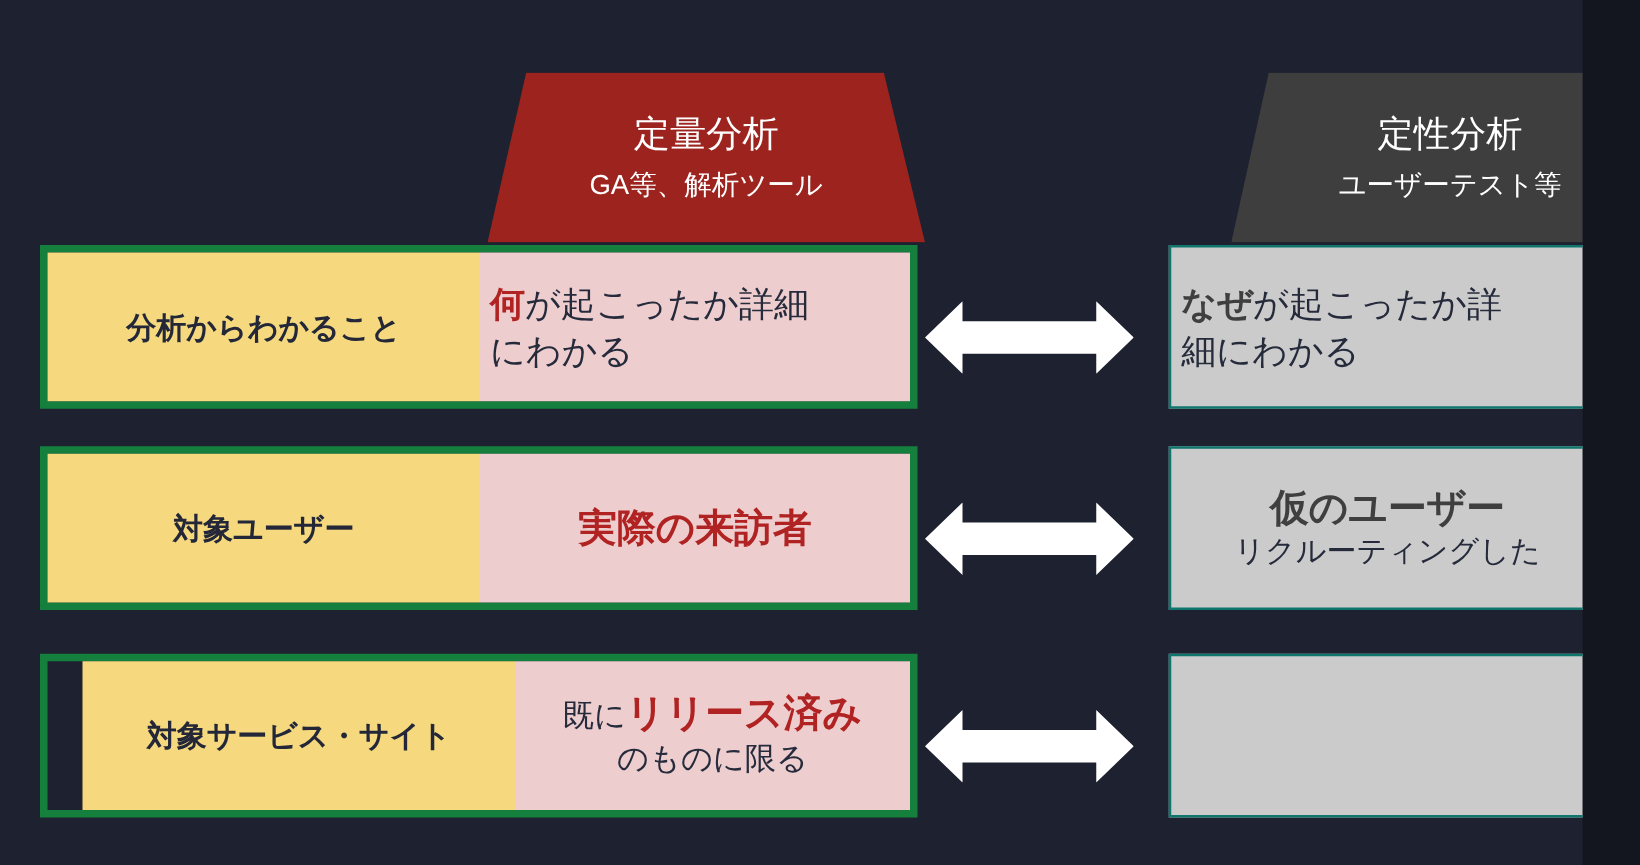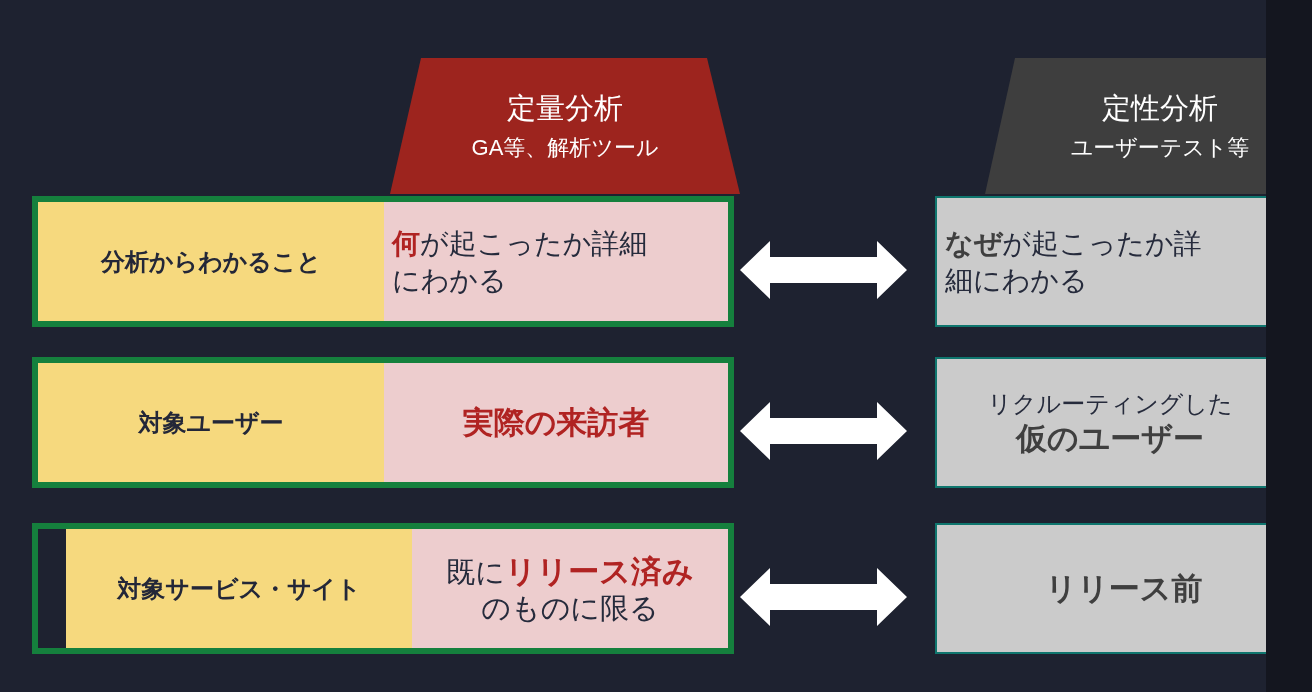--- a/index.html
+++ b/index.html
@@ -51,21 +51,21 @@
   }
   .row-1{top:196px;}
   .row-2{top:357px;}
   .row-3{top:523px;padding-left:28px;}
   .line{line-height:37px;font-size:28px;white-space:nowrap;}
   .pad-left{padding-left:8px;}
   .center{text-align:center;}
   .em-red{color:#b02322;font-weight:bold;}
   .em-gray{color:#3f3f3f;font-weight:bold;}
   .t24{font-size:24px;line-height:32px;}
-  .t26{font-size:29px;line-height:34px;}
+  .t26{font-size:25px;line-height:34px;font-family:Liberation Serif, serif;}
   .t30{font-size:31px;line-height:38px;}
   
   .arrow{
     position:absolute;left:740px;width:167px;height:58px;
   }
   .arrow svg{display:block;}
   .arr-1{top:241px;}
   .arr-2{top:402px;}
   .arr-3{top:568px;}
 </style>
@@ -106,33 +106,32 @@
     <div class="cell-quant">
       <div class="line center t30"><span class="em-red">実際の来訪者</span></div>
     </div>
   </div>
   <div class="arrow arr-2">
     <svg width="167" height="58" viewBox="0 0 167 58">
         <polygon points="0,29 30,0 30,16 137,16 137,0 167,29 137,58 137,42 30,42 30,58" fill="#ffffff"></polygon>
       </svg>
   </div>
   <div class="cell-qual row-2">
+    <div class="line center t30"><span class="em-gray">仮のユーザー</span></div>
     <div class="line center t24">リクルーティングした</div>
-    <div class="line center t30"><span class="em-gray">仮のユーザー</span></div>
   </div>
 
   <div class="row-left row-3">
     <div class="cell-label">対象サービス・サイト</div>
     <div class="cell-quant">
       <div class="line center"><span class="t26">既に</span><span class="em-red t30">リリース済み</span></div>
       <div class="line center t26">のものに限る</div>
     </div>
   </div>
   <div class="arrow arr-3">
     <svg width="167" height="58" viewBox="0 0 167 58">
         <polygon points="0,29 30,0 30,16 137,16 137,0 167,29 137,58 137,42 30,42 30,58" fill="#ffffff"></polygon>
       </svg>
   </div>
   <div class="cell-qual row-3">
-    <div class="line center t30"><span class="em-gray">リリース前</span></div>
   </div>
 
 </div>
 
 </body></html>

